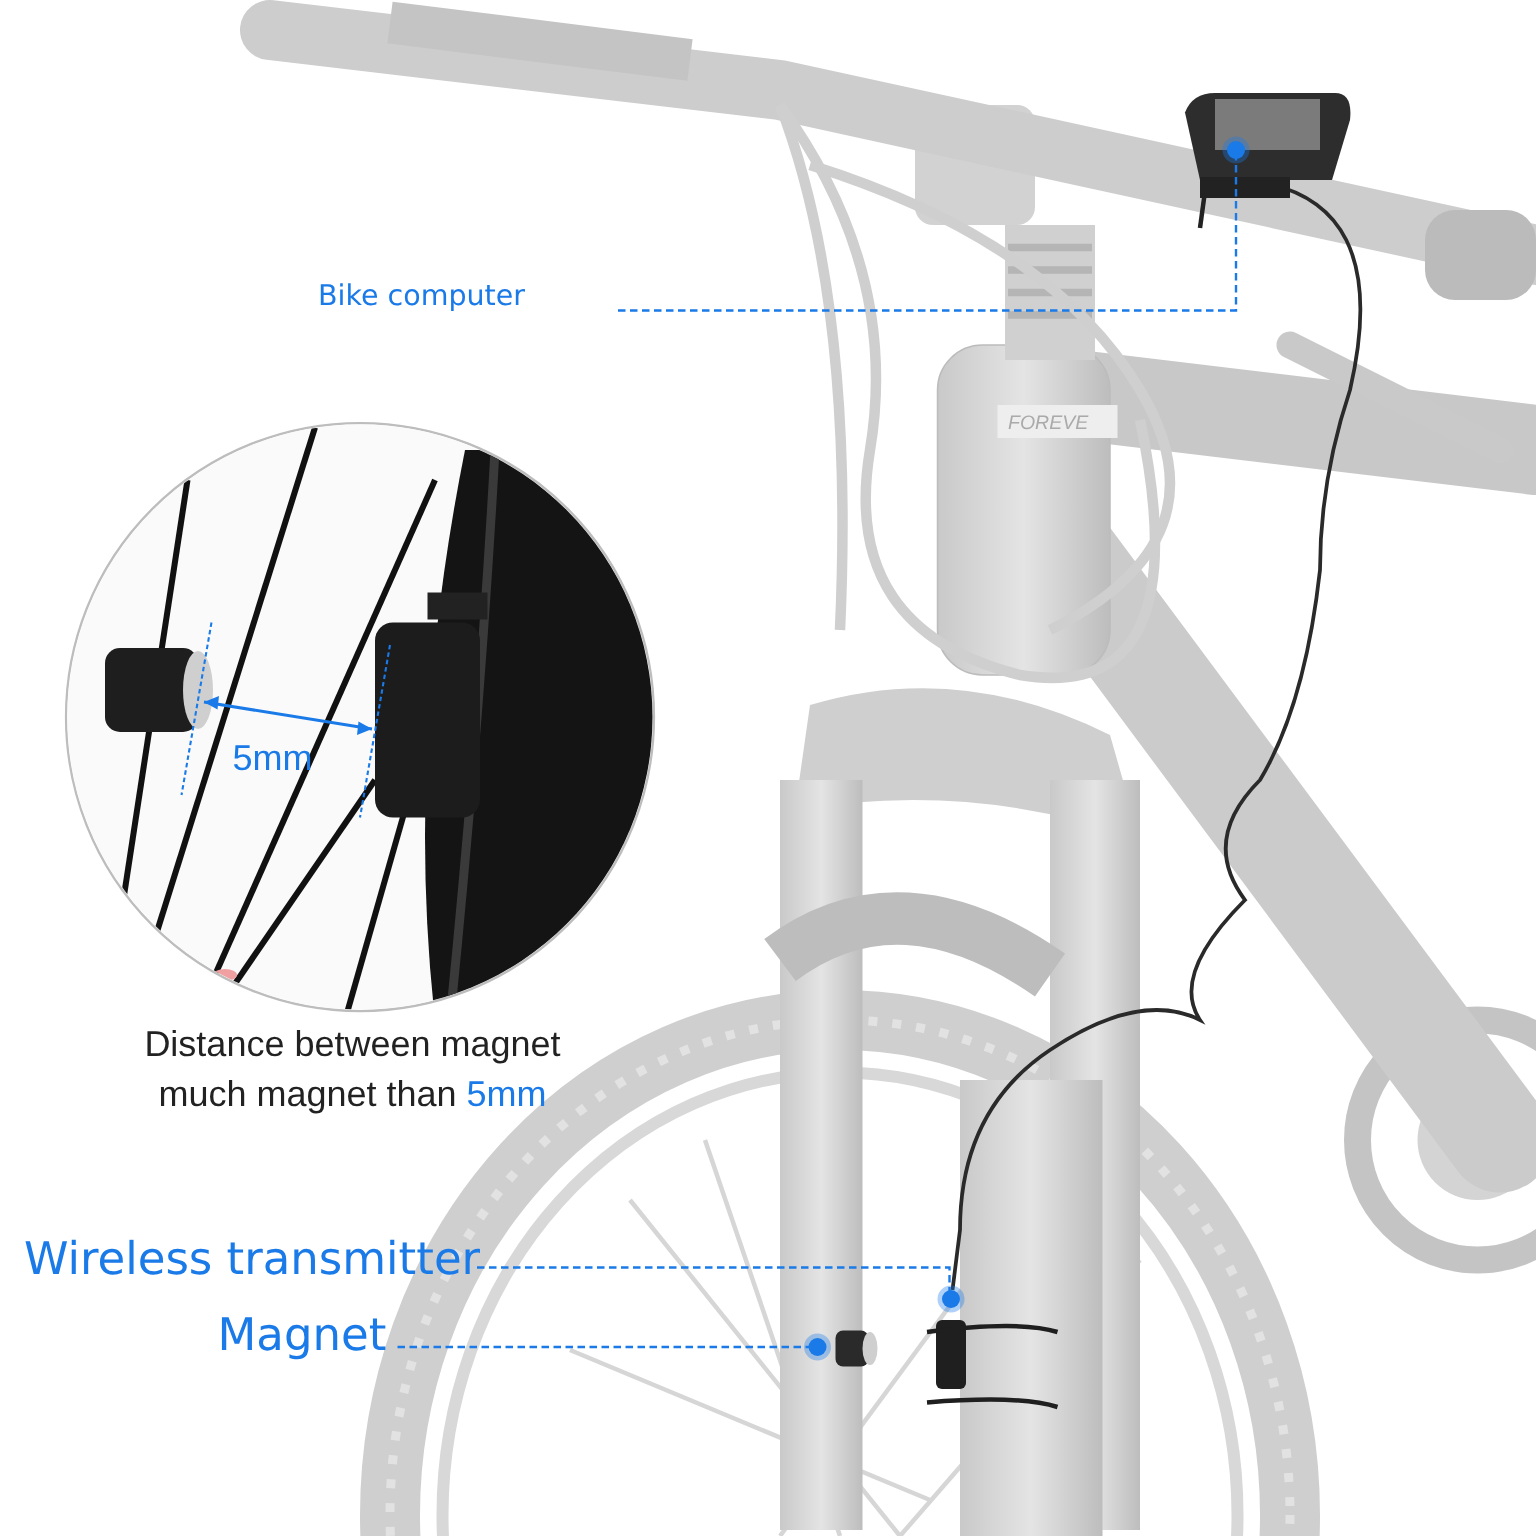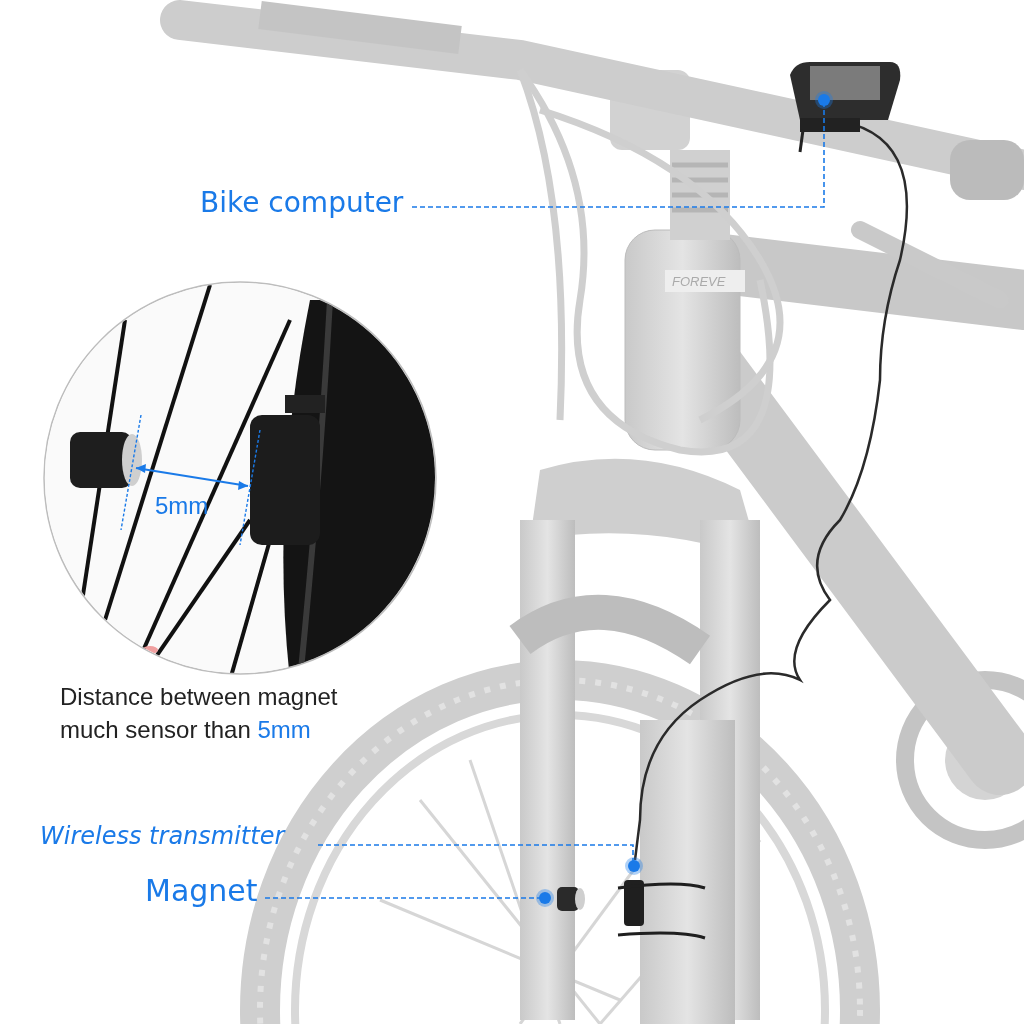--- a/index.html
+++ b/index.html
@@ -1,23 +1,23 @@
 <!DOCTYPE html>
 <html><head>
 <meta charset="utf-8">
 <style>
   html, body { margin:0; padding:0; }
   body { width:1024px; height:1024px; background:#ffffff; position:relative; overflow:hidden;
          font-family:"Liberation Sans", sans-serif; }
   .scene { position:absolute; left:0; top:0; width:1024px; height:1024px; }
   .label { position:absolute; color:#1a7ae8; font-family:"DejaVu Sans", sans-serif; white-space:nowrap; }
-  .lbl-bike { left:200px; top:186px; font-size:28px; }
-  .lbl-wt { left:40px; top:822px; font-size:24px;font-style:italic; }
+  .lbl-bike { left:212px; top:186px; font-size:19px; }
+  .lbl-wt { left:16px; top:822px; font-size:30px; }
   .lbl-mag { left:145px; top:873px; font-size:30px; }
-  .caption { position:absolute; left:60px; top:680px; width:350px; font-size:24px; line-height:33px; color:#222; font-family:"Liberation Sans", sans-serif; }
+  .caption { position:absolute; left:60px; top:680px; width:350px; text-align:center; font-size:24px; line-height:33px; color:#222; font-family:"Liberation Sans", sans-serif; }
   .caption .accent { color:#1a7ae8; }
   .inset-measure { position:absolute; left:155px; top:492px; font-size:24px; color:#1a7ae8; font-family:"Liberation Sans", sans-serif; }
 </style>
 </head>
 <body>
 
 <svg class="scene" viewBox="0 0 1024 1024" xmlns="http://www.w3.org/2000/svg">
   <defs>
     <clipPath id="insetClip">
         <circle cx="240" cy="478" r="195"></circle>
@@ -150,14 +150,14 @@
 </svg>
 
 <div class="inset-measure">5mm</div>
 
 <div class="label lbl-bike">Bike computer</div>
 <div class="label lbl-wt">Wireless transmitter</div>
 <div class="label lbl-mag">Magnet</div>
 
 <div class="caption">
   <div>Distance between magnet</div>
-  <div><span>much sensor than </span><span class="accent">5mm</span></div>
+  <div><span>much magnet than </span><span class="accent">5mm</span></div>
 </div>
 
 </body></html>

